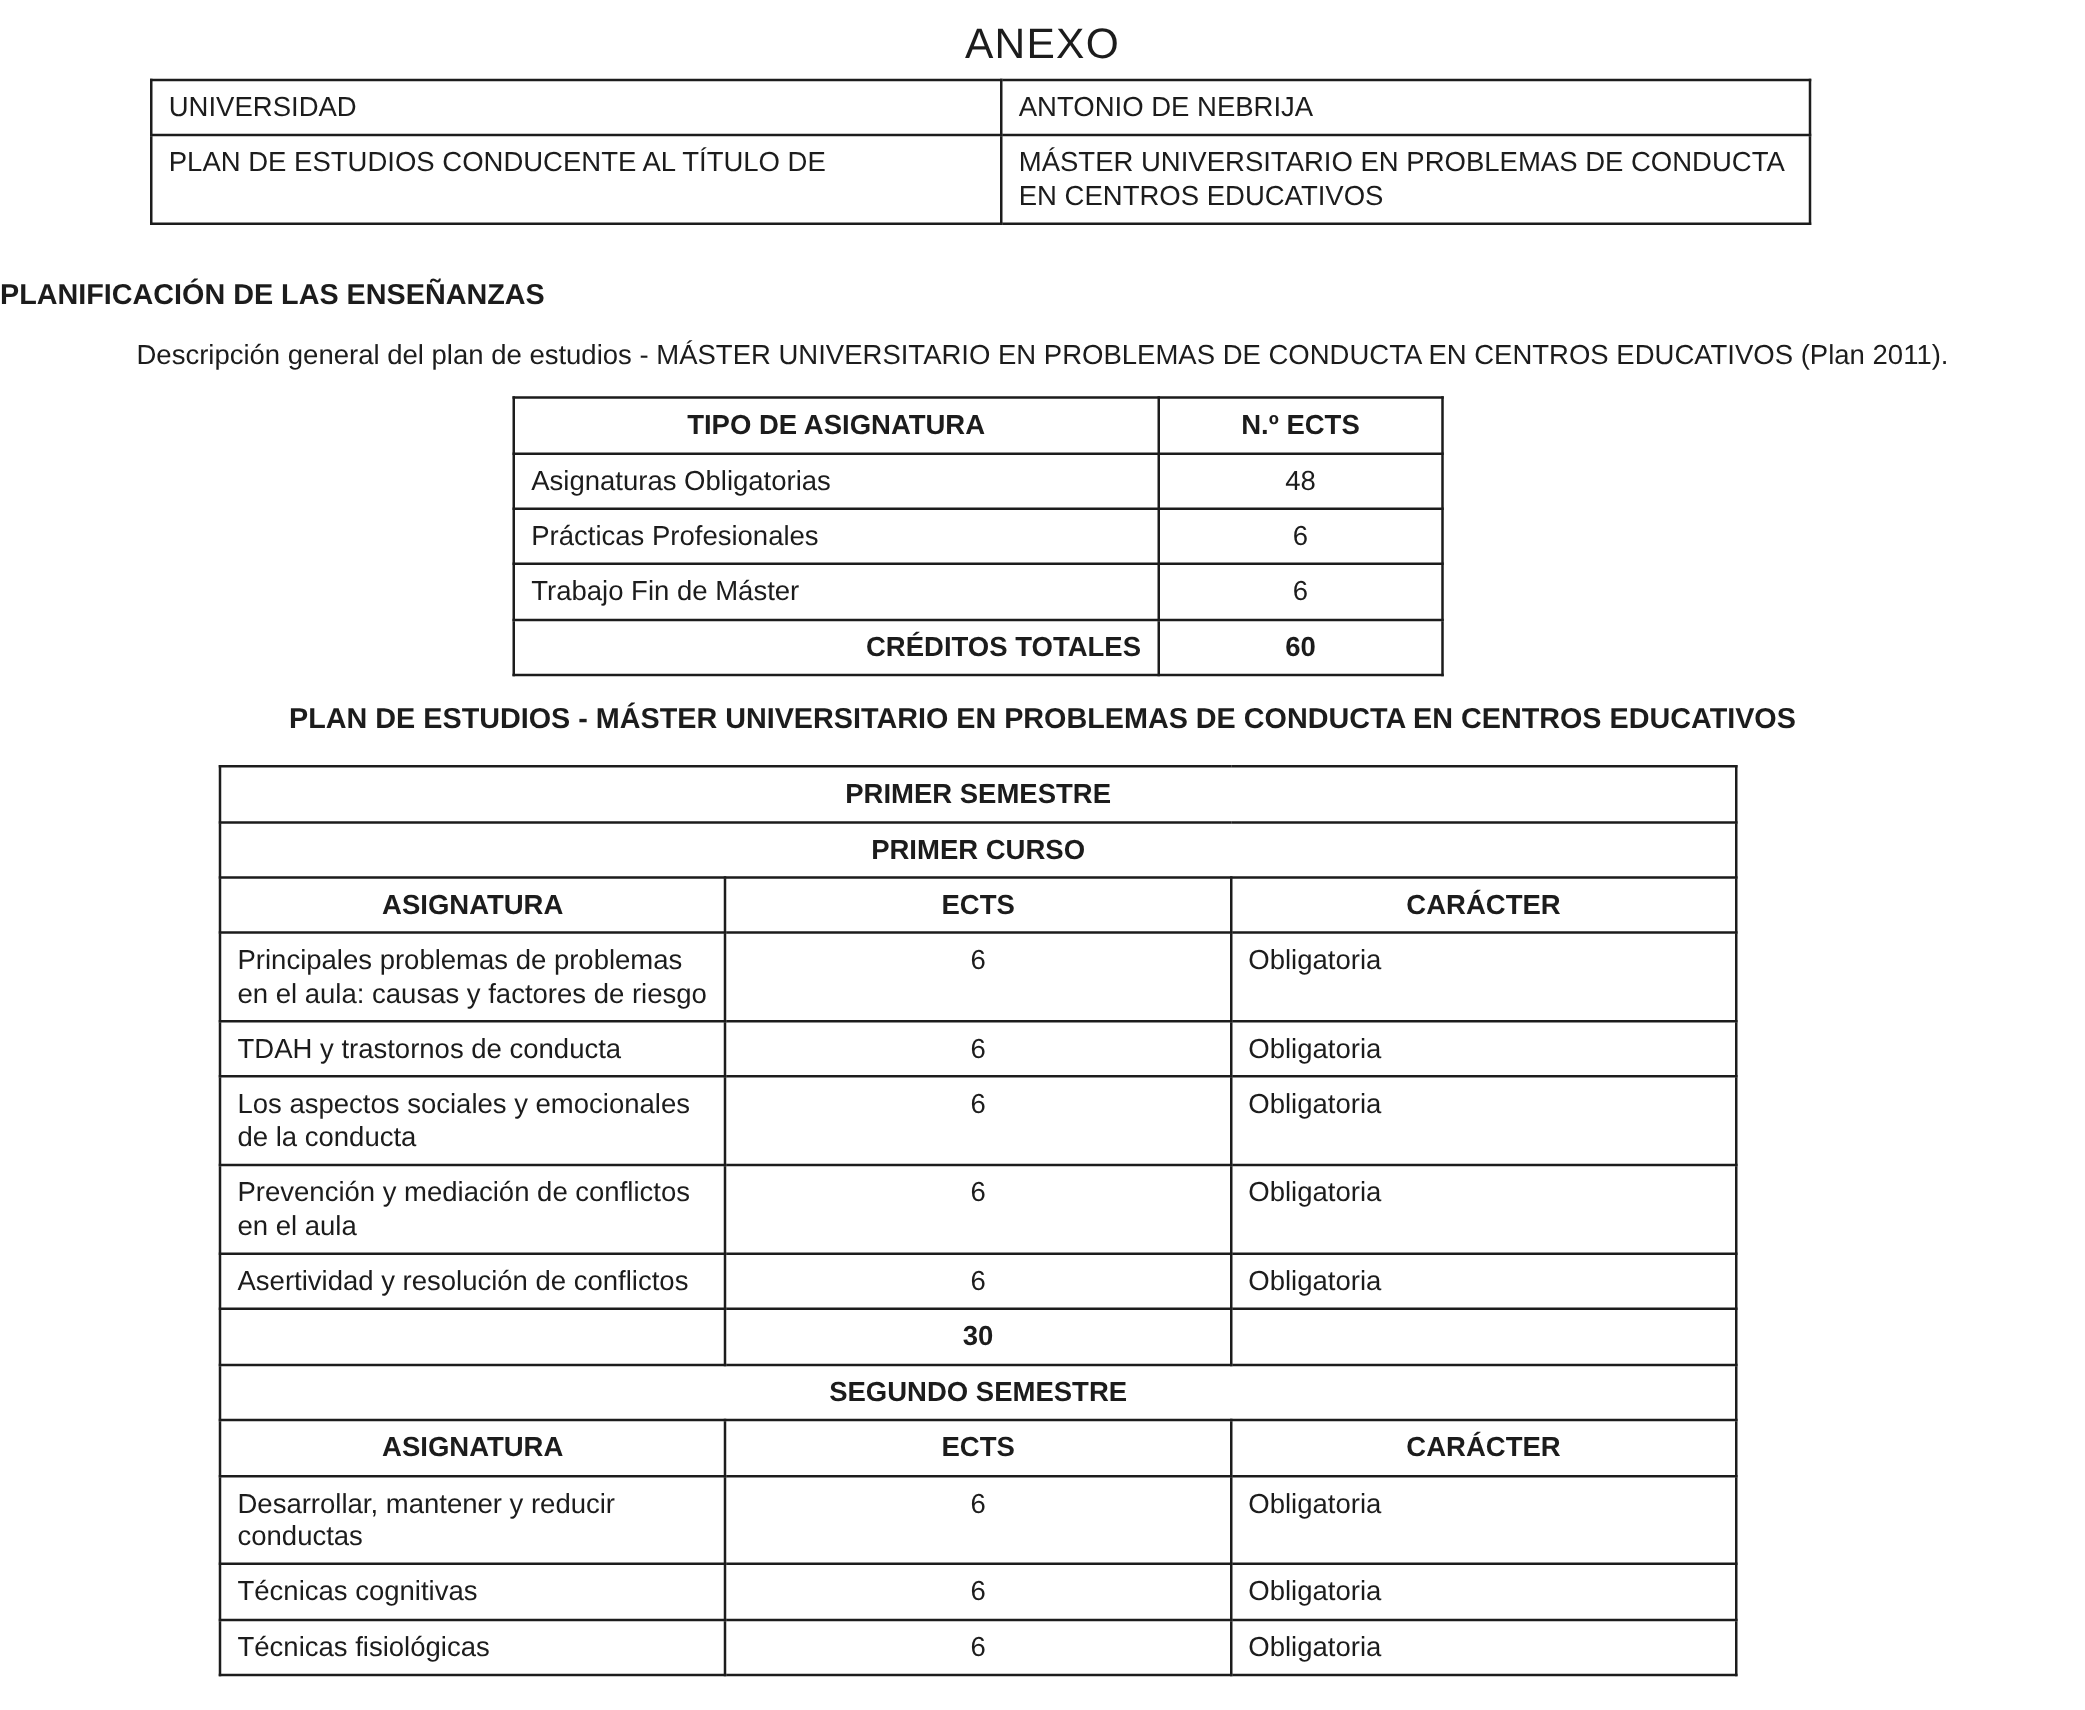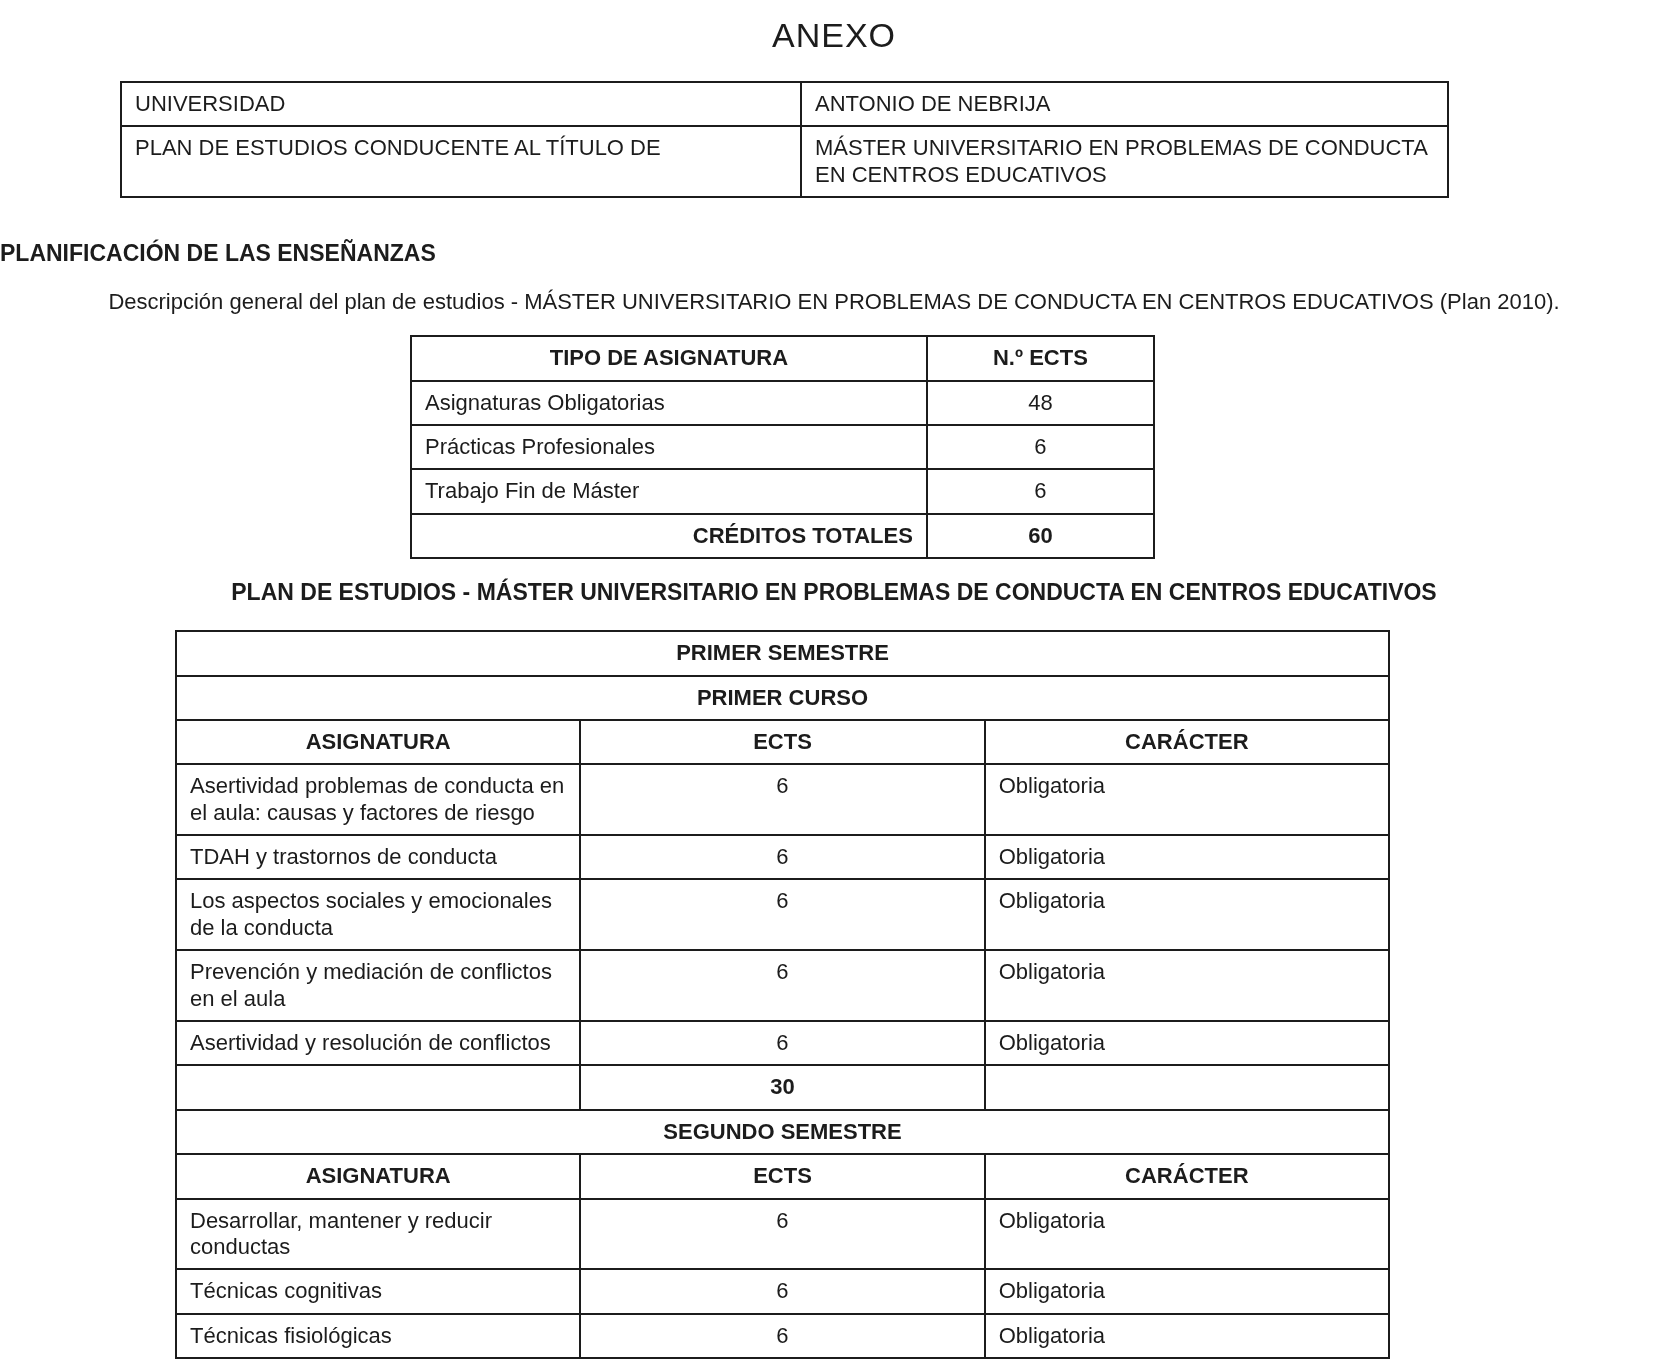--- a/index.html
+++ b/index.html
@@ -6,21 +6,21 @@
   html, body { background:#ffffff; }
   body {
     width:1668px; height:1368px; overflow:hidden;
     font-family:"Liberation Sans","DejaVu Sans",sans-serif;
     color:#1c1c1c;
   }
   .page { width:1668px; padding-top:16px; }
 
   .doc-title {
     text-align:center; font-size:34px; font-weight:normal;
-    letter-spacing:1px; margin-bottom:26px;
+    letter-spacing:1px; margin-bottom:8px;
   }
 
   table { border-collapse:collapse; table-layout:fixed; }
   td, th {
     border:2px solid #1c1c1c;
     font-size:22px; line-height:1.2;
     padding:8px 13px; vertical-align:top; text-align:left;
     font-weight:normal;
   }
 
@@ -78,21 +78,21 @@
     </tr>
     <tr>
       <td class="col-label">PLAN DE ESTUDIOS CONDUCENTE AL TÍTULO DE</td>
       <td class="col-value">MÁSTER UNIVERSITARIO EN PROBLEMAS DE CONDUCTA EN CENTROS EDUCATIVOS</td>
     </tr>
   </tbody>
     </table>
 
   <h2 class="section-heading">PLANIFICACIÓN DE LAS ENSEÑANZAS</h2>
 
-  <p class="description">Descripción general del plan de estudios - MÁSTER UNIVERSITARIO EN PROBLEMAS DE CONDUCTA EN CENTROS EDUCATIVOS (Plan 2010).</p>
+  <p class="description">Descripción general del plan de estudios - MÁSTER UNIVERSITARIO EN PROBLEMAS DE CONDUCTA EN CENTROS EDUCATIVOS (Plan 2011).</p>
 
   <table class="ects-tbl">
     <tbody>
         <tr>
       <th class="col-tipo">TIPO DE ASIGNATURA</th>
       <th class="col-ects">N.º ECTS</th>
     </tr>
     <tr>
       <td>Asignaturas Obligatorias</td>
       <td class="num">48</td>
@@ -122,21 +122,21 @@
 
     <tr>
       <td colspan="3" class="section">PRIMER CURSO</td>
     </tr>
     <tr>
       <td class="hdr col-asig">ASIGNATURA</td>
       <td class="hdr col-ects">ECTS</td>
       <td class="hdr col-car">CARÁCTER</td>
     </tr>
     <tr>
-      <td>Asertividad problemas de conducta en el aula: causas y factores de riesgo</td>
+      <td>Principales problemas de problemas en el aula: causas y factores de riesgo</td>
       <td class="ects">6</td>
       <td>Obligatoria</td>
     </tr>
     <tr>
       <td>TDAH y trastornos de conducta</td>
       <td class="ects">6</td>
       <td>Obligatoria</td>
     </tr>
     <tr>
       <td>Los aspectos sociales y emocionales de la conducta</td>

